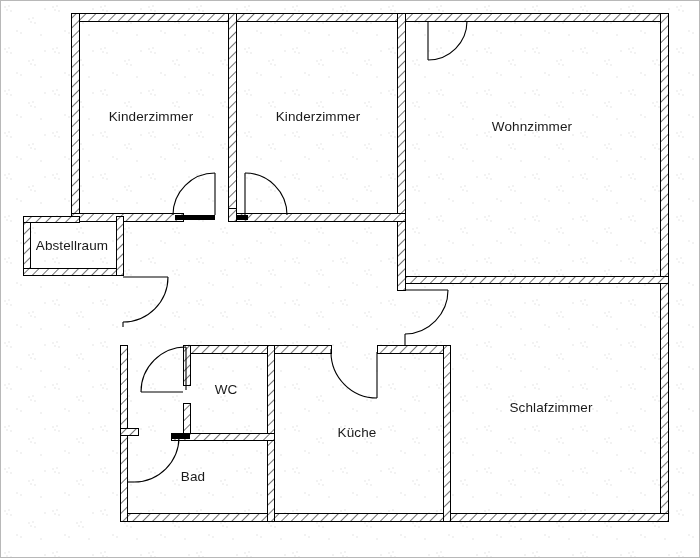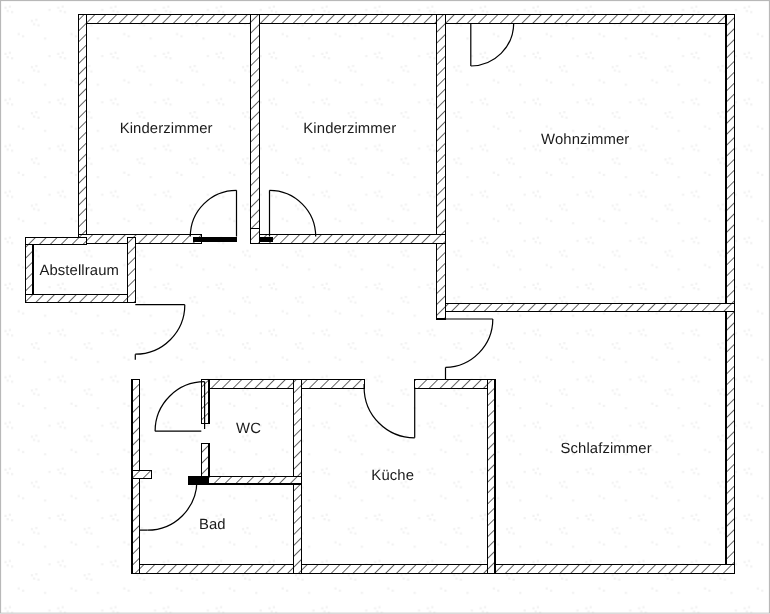--- a/index.html
+++ b/index.html
@@ -7,21 +7,21 @@
     padding: 0;
     background: #ffffff;
   }
   body {
     font-family: "Liberation Sans", sans-serif;
   }
   #plan-wrap {
     position: relative;
     width: 700px;
     height: 558px;
-    background: #e5e5e5;
+    background: #be185d;
     overflow: hidden;
   }
   #floorplan-svg {
     position: absolute;
     left: 0;
     top: 0;
     display: block;
   }
   .room-label {
     font-family: "Liberation Sans", sans-serif;

